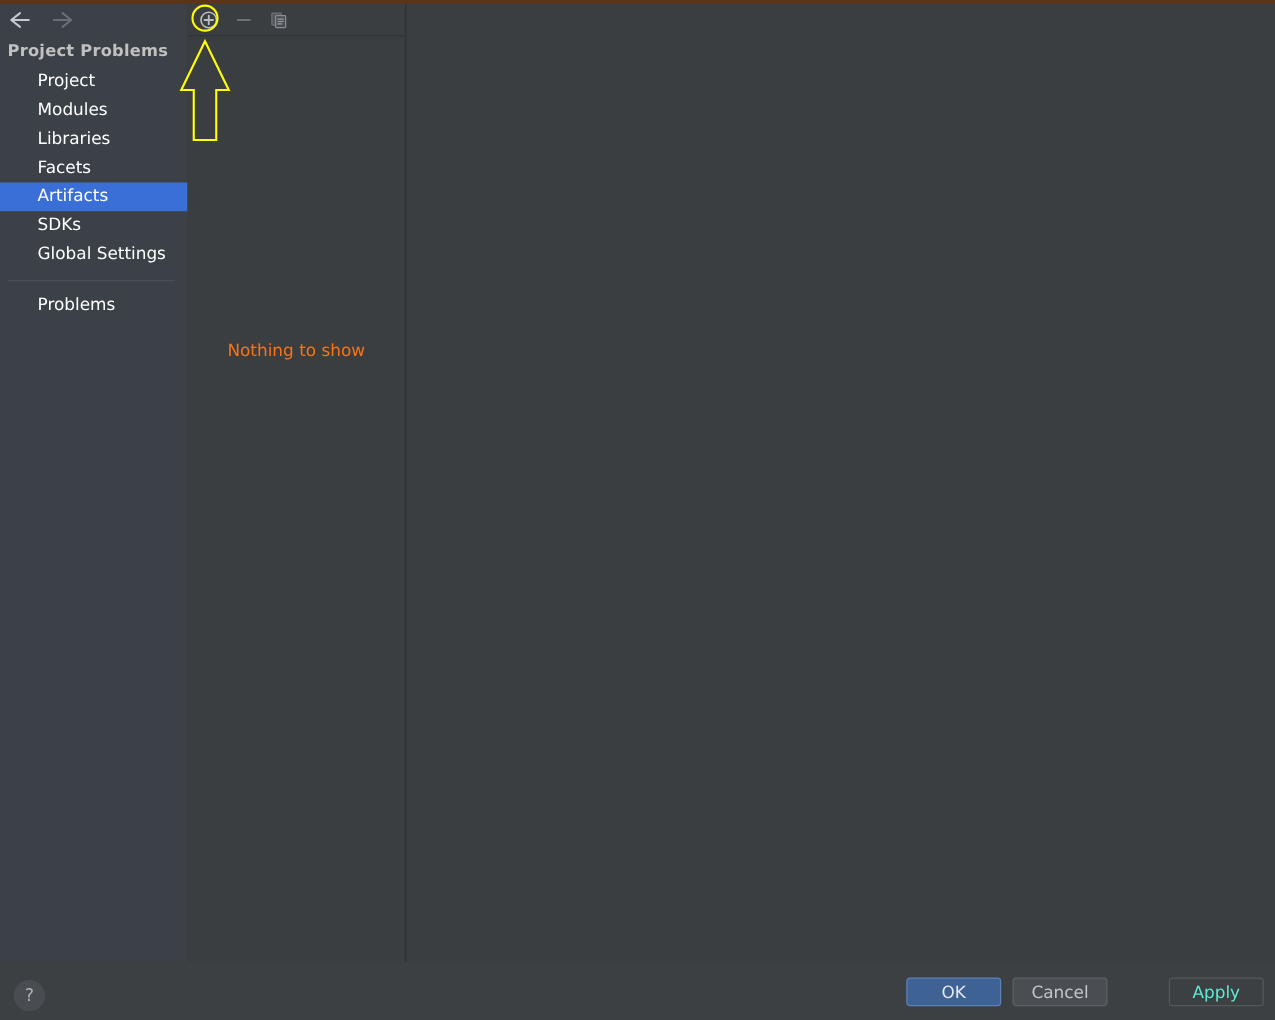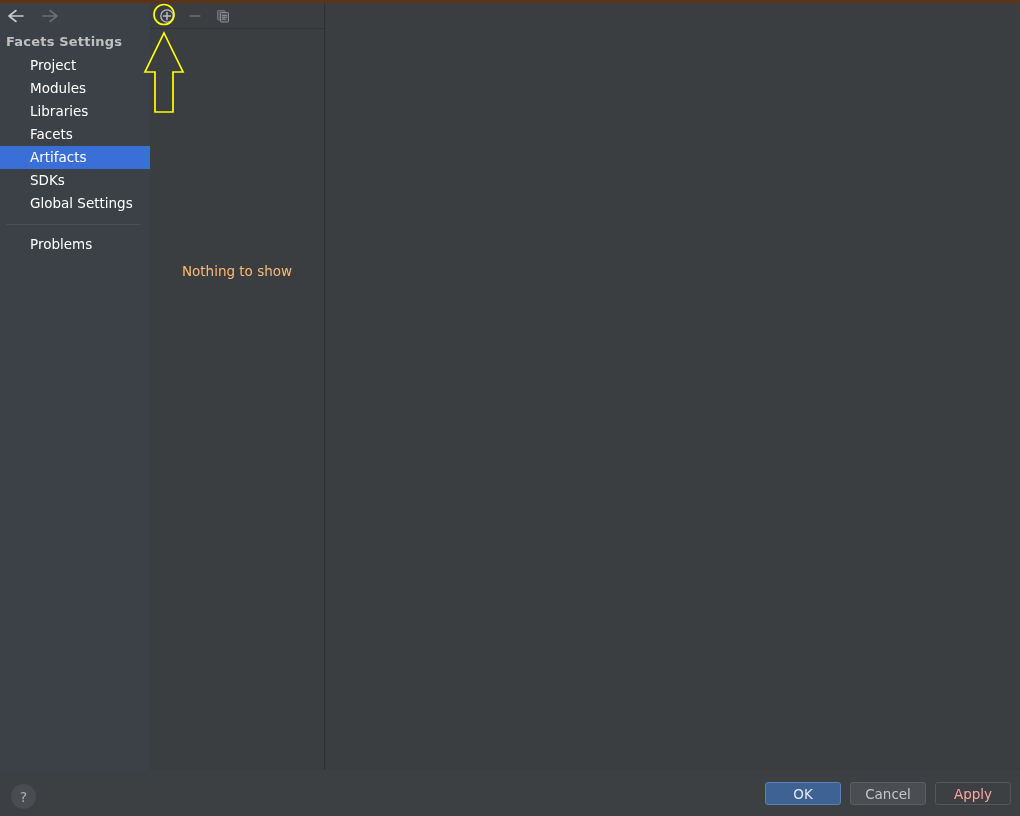--- a/index.html
+++ b/index.html
@@ -105,24 +105,24 @@
   }
   .tool-btn {
     width: 24px; height: 22px;
     display: flex; align-items: center; justify-content: center;
     box-sizing: border-box;
   }
   .tool-btn svg { display: block; }
   #empty-label {
     position: absolute;
     left: 0;
-    top: 260px;
+    top: 270px;
     width: 174px;
     text-align: center;
-    color: #fdba74;
+    color: #f97316;
     font-size: 13.5px;
   }
 
   
   #right-panel {
     position: absolute;
     left: 326px; top: 0;
     width: 694px;
     height: 767px;
     background: #3b3e41;
@@ -172,21 +172,22 @@
     font-weight: normal;
   }
   .dlg-btn.normal {
     background: #4a4e52;
     border: 1px solid #5c6064;
     color: #c3c7cb;
   }
   .dlg-btn.disabled {
     background: transparent;
     border: 1px solid #54585c;
-    color: #fca5a5;
+    color: #5eead4;
+    margin-left: 40px;
   }
 
   
   #annotation-layer {
     position: absolute;
     left: 0; top: 0;
     width: 1020px; height: 816px;
     pointer-events: none;
   }
 </style>
@@ -205,21 +206,21 @@
           <path d="M2 7 L9 1.5 M2 7 L9 12.5 M2 7 L16 7" stroke="#c6cad0" stroke-width="1.6" fill="none" stroke-linecap="round"></path>
         </svg>
       </div>
       <div class="nav-arrow">
         <svg width="18" height="14" viewBox="0 0 18 14">
           <path d="M16 7 L9 1.5 M16 7 L9 12.5 M16 7 L2 7" stroke="#6b6f75" stroke-width="1.6" fill="none" stroke-linecap="round"></path>
         </svg>
       </div>
     </div>
 
-    <div class="section-head">Facets Settings</div>
+    <div class="section-head">Project Problems</div>
     <div class="nav-item">Project</div>
     <div class="nav-item">Modules</div>
     <div class="nav-item">Libraries</div>
     <div class="nav-item">Facets</div>
     <div class="nav-item selected">Artifacts</div>
 
     <div class="nav-item">SDKs</div>
     <div class="nav-item">Global Settings</div>
 
     <div class="sidebar-divider"></div>

